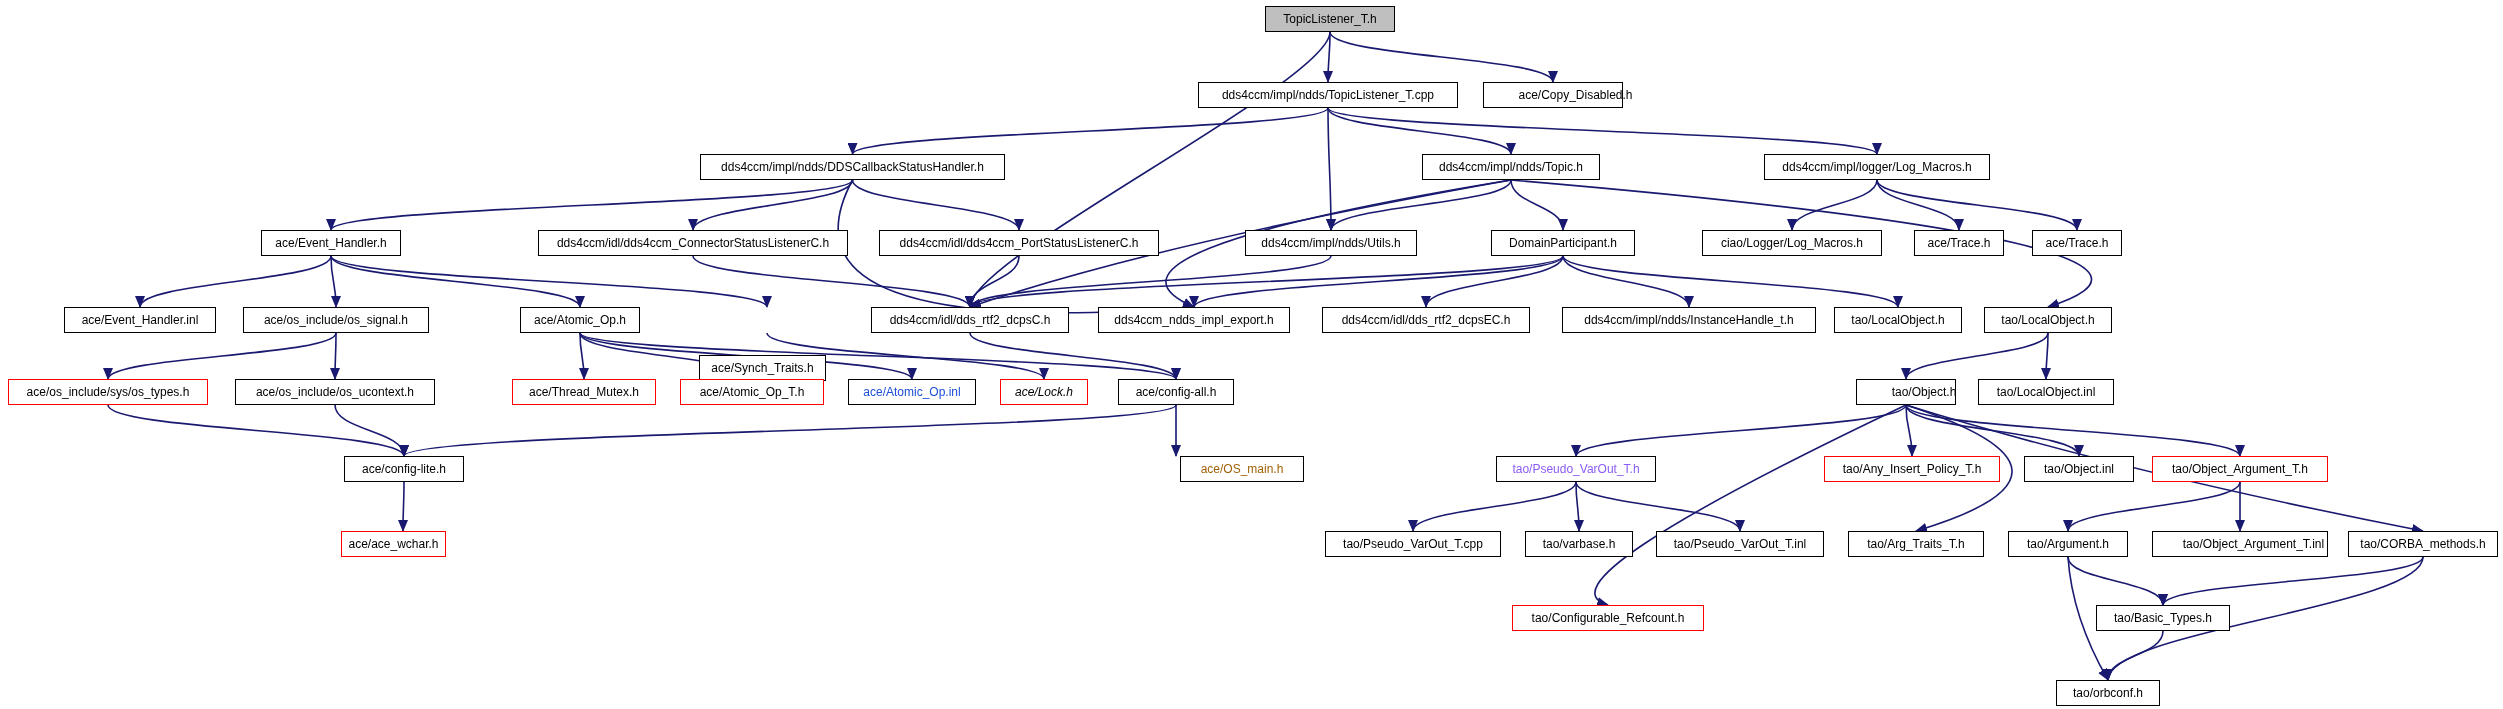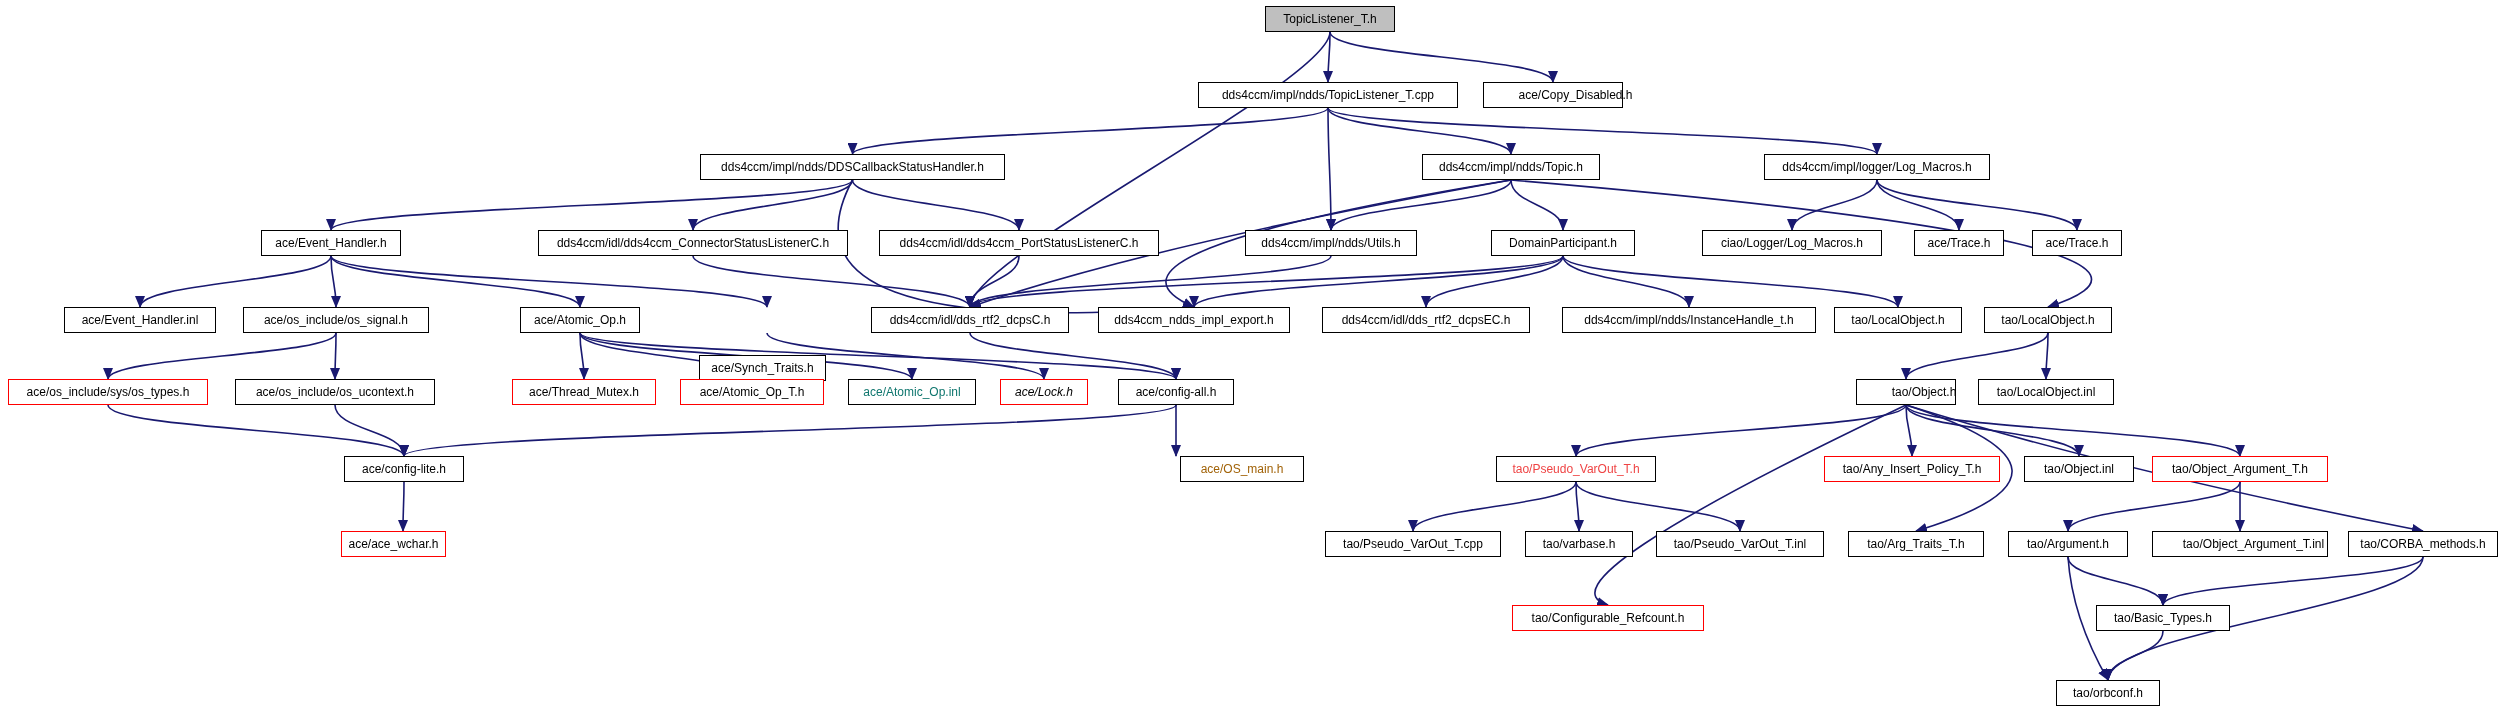--- a/index.html
+++ b/index.html
@@ -124,28 +124,28 @@
     <div class="node" style="left: 871px; top: 307px; width: 198px; height: 26px; color: rgb(0, 0, 0); background: rgb(255, 255, 255); border-color: rgb(0, 0, 0);">dds4ccm/idl/dds_rtf2_dcpsC.h</div>
     <div class="node" style="left: 1098px; top: 307px; width: 192px; height: 26px; color: rgb(0, 0, 0); background: rgb(255, 255, 255); border-color: rgb(0, 0, 0);">dds4ccm_ndds_impl_export.h</div>
     <div class="node" style="left: 1322px; top: 307px; width: 208px; height: 26px; color: rgb(0, 0, 0); background: rgb(255, 255, 255); border-color: rgb(0, 0, 0);">dds4ccm/idl/dds_rtf2_dcpsEC.h</div>
     <div class="node" style="left: 1562px; top: 307px; width: 254px; height: 26px; color: rgb(0, 0, 0); background: rgb(255, 255, 255); border-color: rgb(0, 0, 0);">dds4ccm/impl/ndds/InstanceHandle_t.h</div>
     <div class="node" style="left: 1834px; top: 307px; width: 128px; height: 26px; color: rgb(0, 0, 0); background: rgb(255, 255, 255); border-color: rgb(0, 0, 0);">tao/LocalObject.h</div>
     <div class="node" style="left: 1984px; top: 307px; width: 128px; height: 26px; color: rgb(0, 0, 0); background: rgb(255, 255, 255); border-color: rgb(0, 0, 0);">tao/LocalObject.h</div>
     <div class="node truncated" style="left: 8px; top: 379px; width: 200px; height: 26px; color: rgb(0, 0, 0); background: rgb(255, 255, 255); border-color: rgb(255, 0, 0);">ace/os_include/sys/os_types.h</div>
     <div class="node" style="left: 235px; top: 379px; width: 200px; height: 26px; color: rgb(0, 0, 0); background: rgb(255, 255, 255); border-color: rgb(0, 0, 0);">ace/os_include/os_ucontext.h</div>
     <div class="node truncated" style="left: 512px; top: 379px; width: 144px; height: 26px; color: rgb(0, 0, 0); background: rgb(255, 255, 255); border-color: rgb(255, 0, 0);">ace/Thread_Mutex.h</div>
     <div class="node truncated" style="left: 680px; top: 379px; width: 144px; height: 26px; color: rgb(0, 0, 0); background: rgb(255, 255, 255); border-color: rgb(255, 0, 0);">ace/Atomic_Op_T.h</div>
-    <div class="node" style="left: 848px; top: 379px; width: 128px; height: 26px; color: #0f766e; background: rgb(255, 255, 255); border-color: rgb(0, 0, 0);">ace/Atomic_Op.inl</div>
+    <div class="node" style="left: 848px; top: 379px; width: 128px; height: 26px; color: #1d4ed8; background: rgb(255, 255, 255); border-color: rgb(0, 0, 0);">ace/Atomic_Op.inl</div>
     <div class="node truncated" style="left: 1000px; top: 379px; width: 88px; height: 26px; color: rgb(0, 0, 0); background: rgb(255, 255, 255); border-color: rgb(255, 0, 0); font-style: italic;">ace/Lock.h</div>
     <div class="node" style="left: 1118px; top: 379px; width: 116px; height: 26px; color: rgb(0, 0, 0); background: rgb(255, 255, 255); border-color: rgb(0, 0, 0);">ace/config-all.h</div>
     <div class="node" style="left: 1856px; top: 379px; width: 100px; height: 26px; color: rgb(0, 0, 0); background: rgb(255, 255, 255); border-color: rgb(0, 0, 0); padding-left: 36px;">tao/Object.h</div>
     <div class="node" style="left: 1978px; top: 379px; width: 136px; height: 26px; color: rgb(0, 0, 0); background: rgb(255, 255, 255); border-color: rgb(0, 0, 0);">tao/LocalObject.inl</div>
     <div class="node" style="left: 344px; top: 456px; width: 120px; height: 26px; color: rgb(0, 0, 0); background: rgb(255, 255, 255); border-color: rgb(0, 0, 0);">ace/config-lite.h</div>
     <div class="node" style="left: 1180px; top: 456px; width: 124px; height: 26px; color: #a16207; background: rgb(255, 255, 255); border-color: rgb(0, 0, 0);">ace/OS_main.h</div>
-    <div class="node" style="left: 1496px; top: 456px; width: 160px; height: 26px; color: #ef4444; background: rgb(255, 255, 255); border-color: rgb(0, 0, 0);">tao/Pseudo_VarOut_T.h</div>
+    <div class="node" style="left: 1496px; top: 456px; width: 160px; height: 26px; color: #8b5cf6; background: rgb(255, 255, 255); border-color: rgb(0, 0, 0);">tao/Pseudo_VarOut_T.h</div>
     <div class="node truncated" style="left: 1824px; top: 456px; width: 176px; height: 26px; color: rgb(0, 0, 0); background: rgb(255, 255, 255); border-color: rgb(255, 0, 0);">tao/Any_Insert_Policy_T.h</div>
     <div class="node" style="left: 2024px; top: 456px; width: 110px; height: 26px; color: rgb(0, 0, 0); background: rgb(255, 255, 255); border-color: rgb(0, 0, 0);">tao/Object.inl</div>
     <div class="node truncated" style="left: 2152px; top: 456px; width: 176px; height: 26px; color: rgb(0, 0, 0); background: rgb(255, 255, 255); border-color: rgb(255, 0, 0);">tao/Object_Argument_T.h</div>
     <div class="node truncated" style="left: 341px; top: 531px; width: 105px; height: 26px; color: rgb(0, 0, 0); background: rgb(255, 255, 255); border-color: rgb(255, 0, 0);">ace/ace_wchar.h</div>
     <div class="node" style="left: 1325px; top: 531px; width: 176px; height: 26px; color: rgb(0, 0, 0); background: rgb(255, 255, 255); border-color: rgb(0, 0, 0);">tao/Pseudo_VarOut_T.cpp</div>
     <div class="node" style="left: 1525px; top: 531px; width: 108px; height: 26px; color: rgb(0, 0, 0); background: rgb(255, 255, 255); border-color: rgb(0, 0, 0);">tao/varbase.h</div>
     <div class="node" style="left: 1656px; top: 531px; width: 168px; height: 26px; color: rgb(0, 0, 0); background: rgb(255, 255, 255); border-color: rgb(0, 0, 0);">tao/Pseudo_VarOut_T.inl</div>
     <div class="node" style="left: 1848px; top: 531px; width: 136px; height: 26px; color: rgb(0, 0, 0); background: rgb(255, 255, 255); border-color: rgb(0, 0, 0);">tao/Arg_Traits_T.h</div>
     <div class="node" style="left: 2008px; top: 531px; width: 120px; height: 26px; color: rgb(0, 0, 0); background: rgb(255, 255, 255); border-color: rgb(0, 0, 0);">tao/Argument.h</div>
     <div class="node" style="left: 2152px; top: 531px; width: 176px; height: 26px; color: rgb(0, 0, 0); background: rgb(255, 255, 255); border-color: rgb(0, 0, 0); padding-left: 27px;">tao/Object_Argument_T.inl</div>

